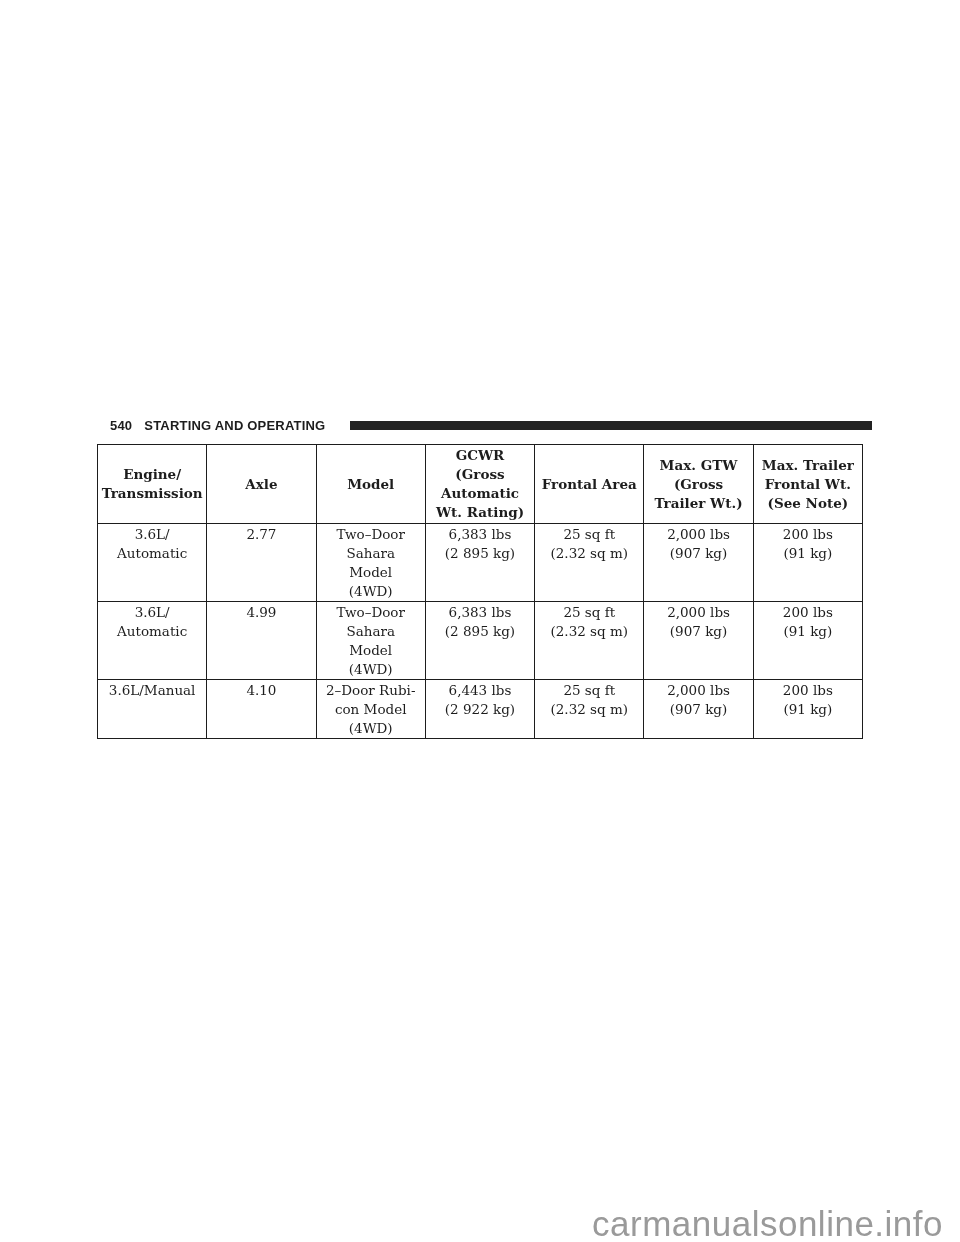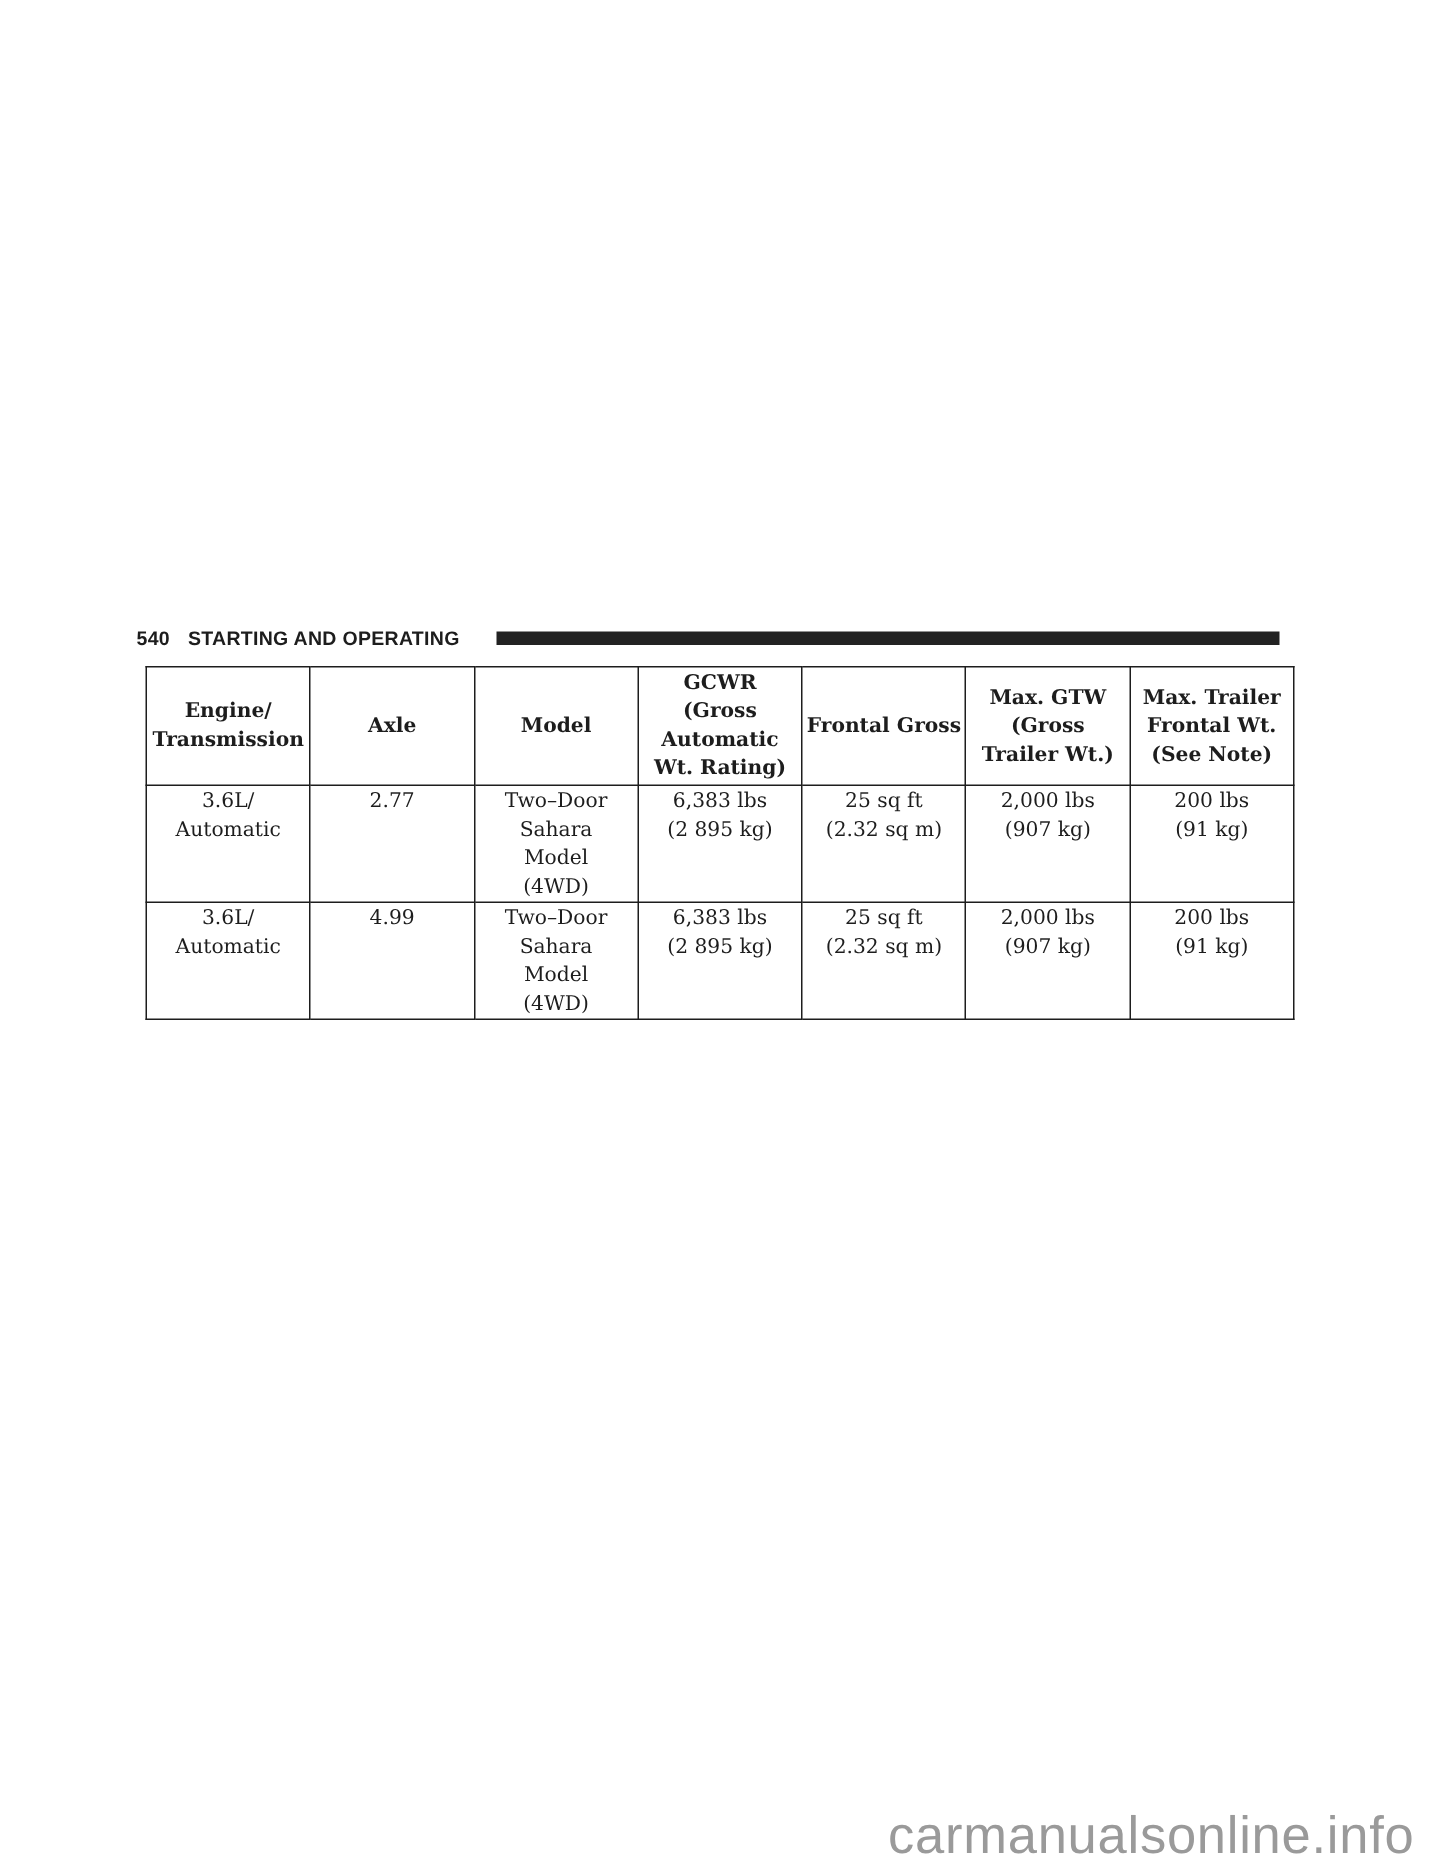--- a/index.html
+++ b/index.html
@@ -8,21 +8,21 @@
     width: 960px;
     height: 1242px;
     position: relative;
     font-family: "DejaVu Serif", serif;
     overflow: hidden;
   }
 
   
   .page-header {
     position: absolute;
-    left: 91px;
+    left: 110px;
     top: 418px;
     width: 762px;
     display: flex;
     align-items: center;
     font-family: "Liberation Sans", sans-serif;
     font-weight: bold;
     font-size: 13px;
     letter-spacing: 0.2px;
     color: #1d1d1d;
     white-space: nowrap;
@@ -94,21 +94,21 @@
     <thead>
       <tr>
         <th>Engine/
 Transmission</th>
         <th>Axle</th>
         <th>Model</th>
         <th>GCWR
 (Gross
 Automatic
 Wt. Rating)</th>
-        <th>Frontal Gross</th>
+        <th>Frontal Area</th>
         <th>Max. GTW
 (Gross
 Trailer Wt.)</th>
         <th>Max. Trailer
 Frontal Wt.
 (See Note)</th>
       </tr>
     </thead>
     <tbody>
       <tr class="row-1">
@@ -138,18 +138,33 @@
 (4WD)</td>
         <td>6,383 lbs
 (2 895 kg)</td>
         <td>25 sq ft
 (2.32 sq m)</td>
         <td>2,000 lbs
 (907 kg)</td>
         <td>200 lbs
 (91 kg)</td>
       </tr>
+      <tr class="row-3">
+        <td>3.6L/Manual</td>
+        <td>4.10</td>
+        <td>2–Door Rubi-
+con Model
+(4WD)</td>
+        <td>6,443 lbs
+(2 922 kg)</td>
+        <td>25 sq ft
+(2.32 sq m)</td>
+        <td>2,000 lbs
+(907 kg)</td>
+        <td>200 lbs
+(91 kg)</td>
+      </tr>
     </tbody>
   </table>
 
   <div class="watermark">carmanualsonline.info</div>
 
 </div>
 
 </body></html>

